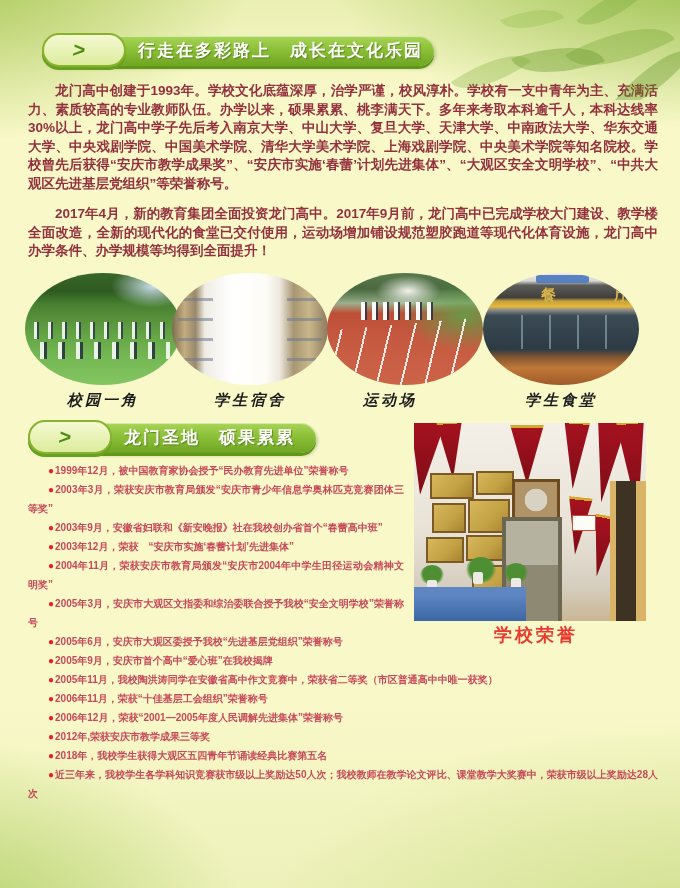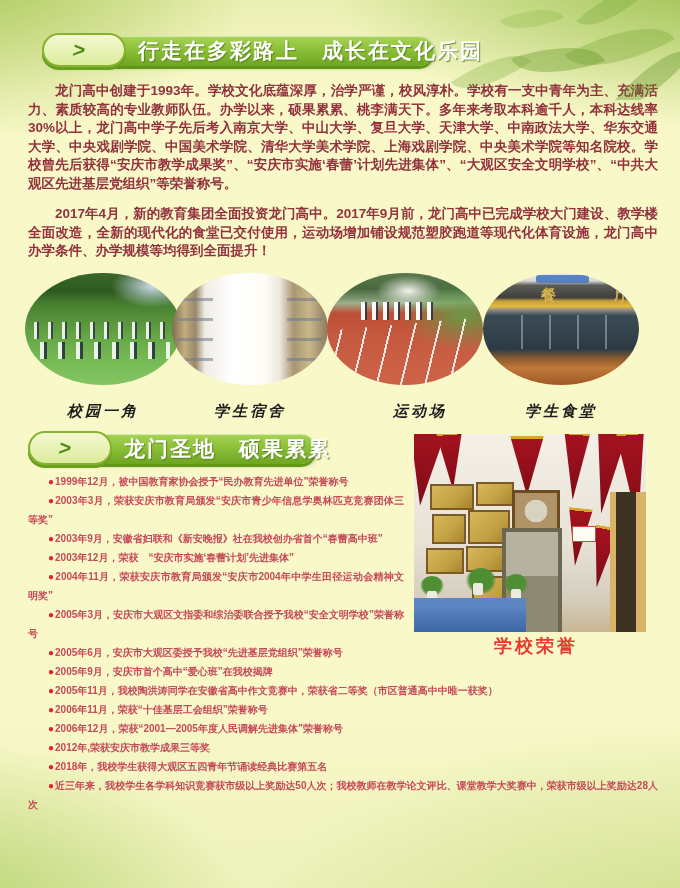--- a/index.html
+++ b/index.html
@@ -37,21 +37,21 @@
     border:2px solid var(--pill-border,#86b230);
     box-shadow:0 3px 0 #68a01f;
   }
   .arrow-glyph{
     position:absolute; left:0; right:10px; top:1px; text-align:center;
     font-size:21px; font-weight:bold; color:var(--arrow-green,#4f8c12);
     transform:skewX(-10deg); line-height:28px;
   }
   .banner-text{
     position:absolute; left:96px; top:0; line-height:30px;
-    color:#ffffff; font-weight:bold; font-size:21px; letter-spacing:2px;
+    color:#ffffff; font-weight:bold; font-size:17px; letter-spacing:2px;
     text-shadow:1px 1px 1px rgba(80,120,20,.8); white-space:nowrap;
   }
   
   .intro{margin:16px 22px 0 28px;}
   .para{
     margin:0 0 12px 0; text-indent:2em; text-align:justify;
     color:var(--para-red,#93323e); font-size:13.5px; line-height:18.5px; font-weight:bold;
   }
   
   .photo-row{position:relative; height:112px; margin-top:10px;}
@@ -111,28 +111,28 @@
     position:absolute; top:12%; left:0; right:0; text-align:center;
     color:#d8b44c; font-weight:bold; font-size:15px; letter-spacing:58px; text-indent:58px;
     font-family:"Liberation Serif", serif; white-space:nowrap;
   }
   .glass{
     position:absolute; left:8%; right:8%; top:38%; height:30%;
     background:repeating-linear-gradient(90deg, rgba(0,0,0,0) 0 26px, rgba(170,195,205,.5) 26px 28px);
   }
   .blue-sign{position:absolute; left:34%; top:2%; width:34%; height:7%; background:#4a78c0; border-radius:2px; opacity:.9;}
   
-  .caption-row{position:relative; height:22px; margin-top:17px;}
+  .caption-row{position:relative; height:22px; margin-top:6px;}
   .photo-caption{
     position:absolute; transform:translateX(-50%); white-space:nowrap;
     font-family:"DejaVu Serif", serif; font-style:italic; font-weight:bold;
     font-size:15px; color:#1c1c1c; letter-spacing:3px;
   }
   .photo-caption.c1{left:103px;} .photo-caption.c2{left:250px;}
-  .photo-caption.c3{left:420px;} .photo-caption.c4{left:561px;}
+  .photo-caption.c3{left:390px;} .photo-caption.c4{left:561px;}
   
   .honors{margin:10px 22px 0 28px;}
   .honors::after{content:""; display:block; clear:both;}
   .honors-photo-wrap{float:right; width:244px; margin:0 0 4px 10px;}
   .honors-photo{
     position:relative; width:232px; height:198px; overflow:hidden;
     background:linear-gradient(180deg,#f4f0e8 0%, #e8e2d6 55%, #d6cfc0 82%, #c9b694 100%);
   }
   .pn{position:absolute; clip-path:polygon(0 0,100% 0,50% 100%);
     background:linear-gradient(180deg,#d4a82c 0 3px, #a5121f 3px, #7e0c16 100%);}

